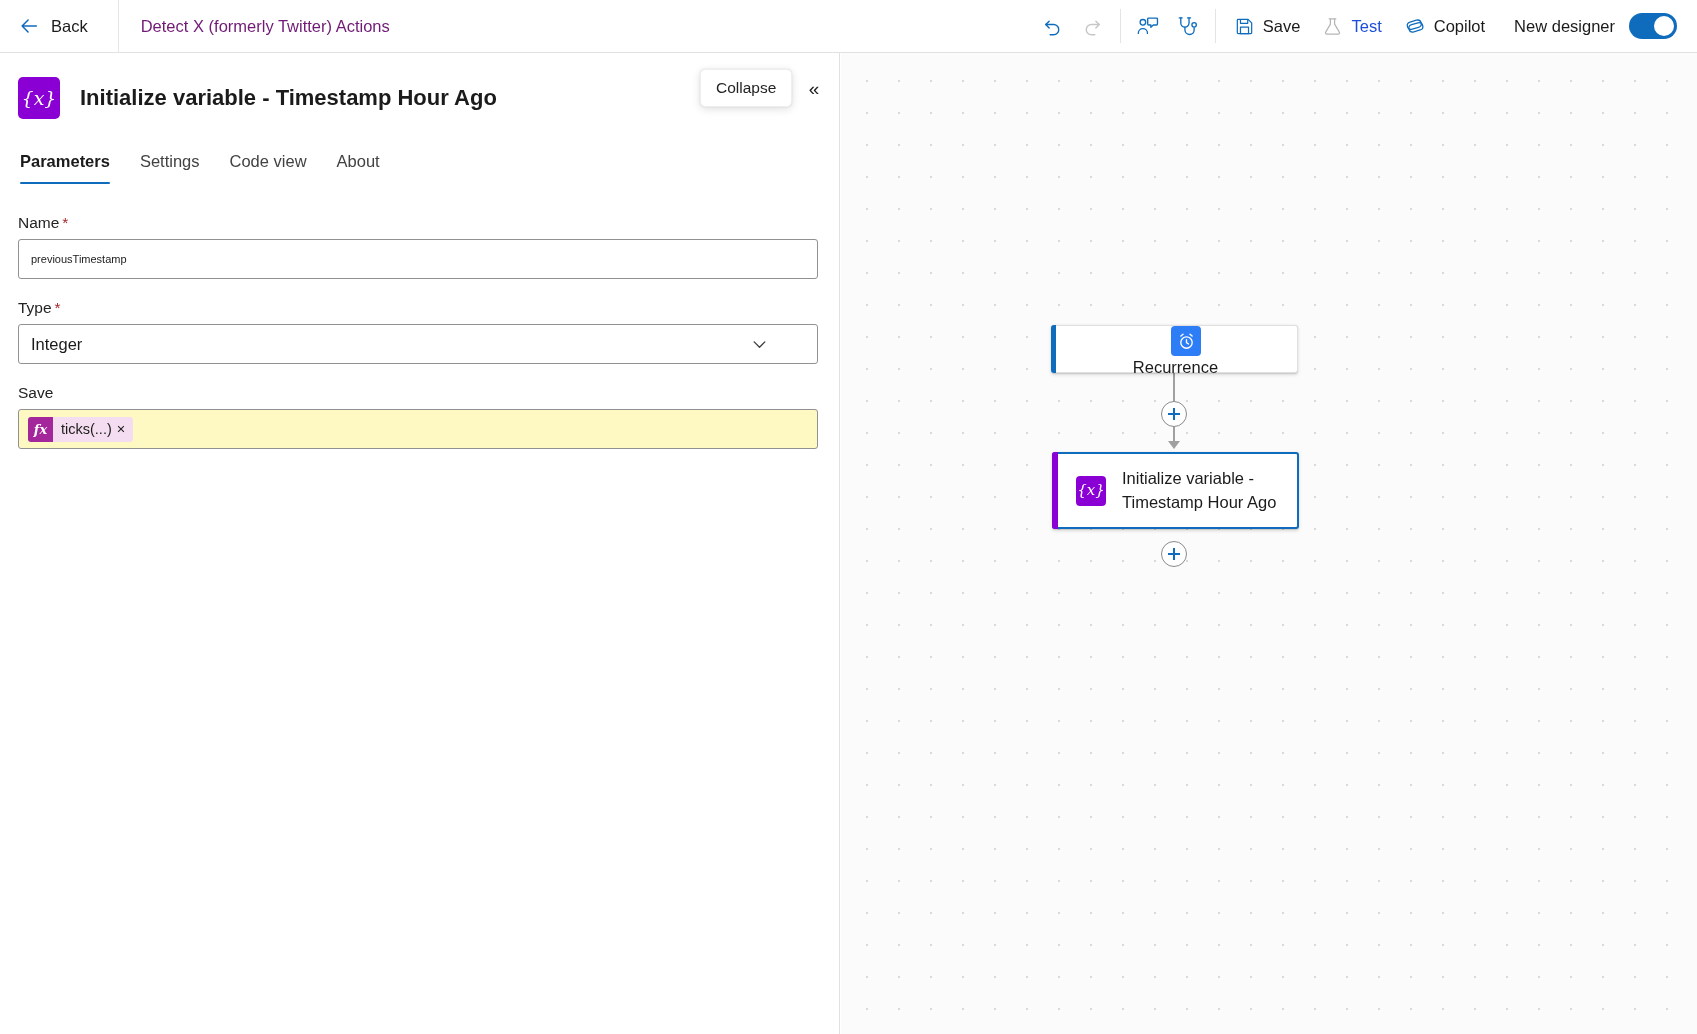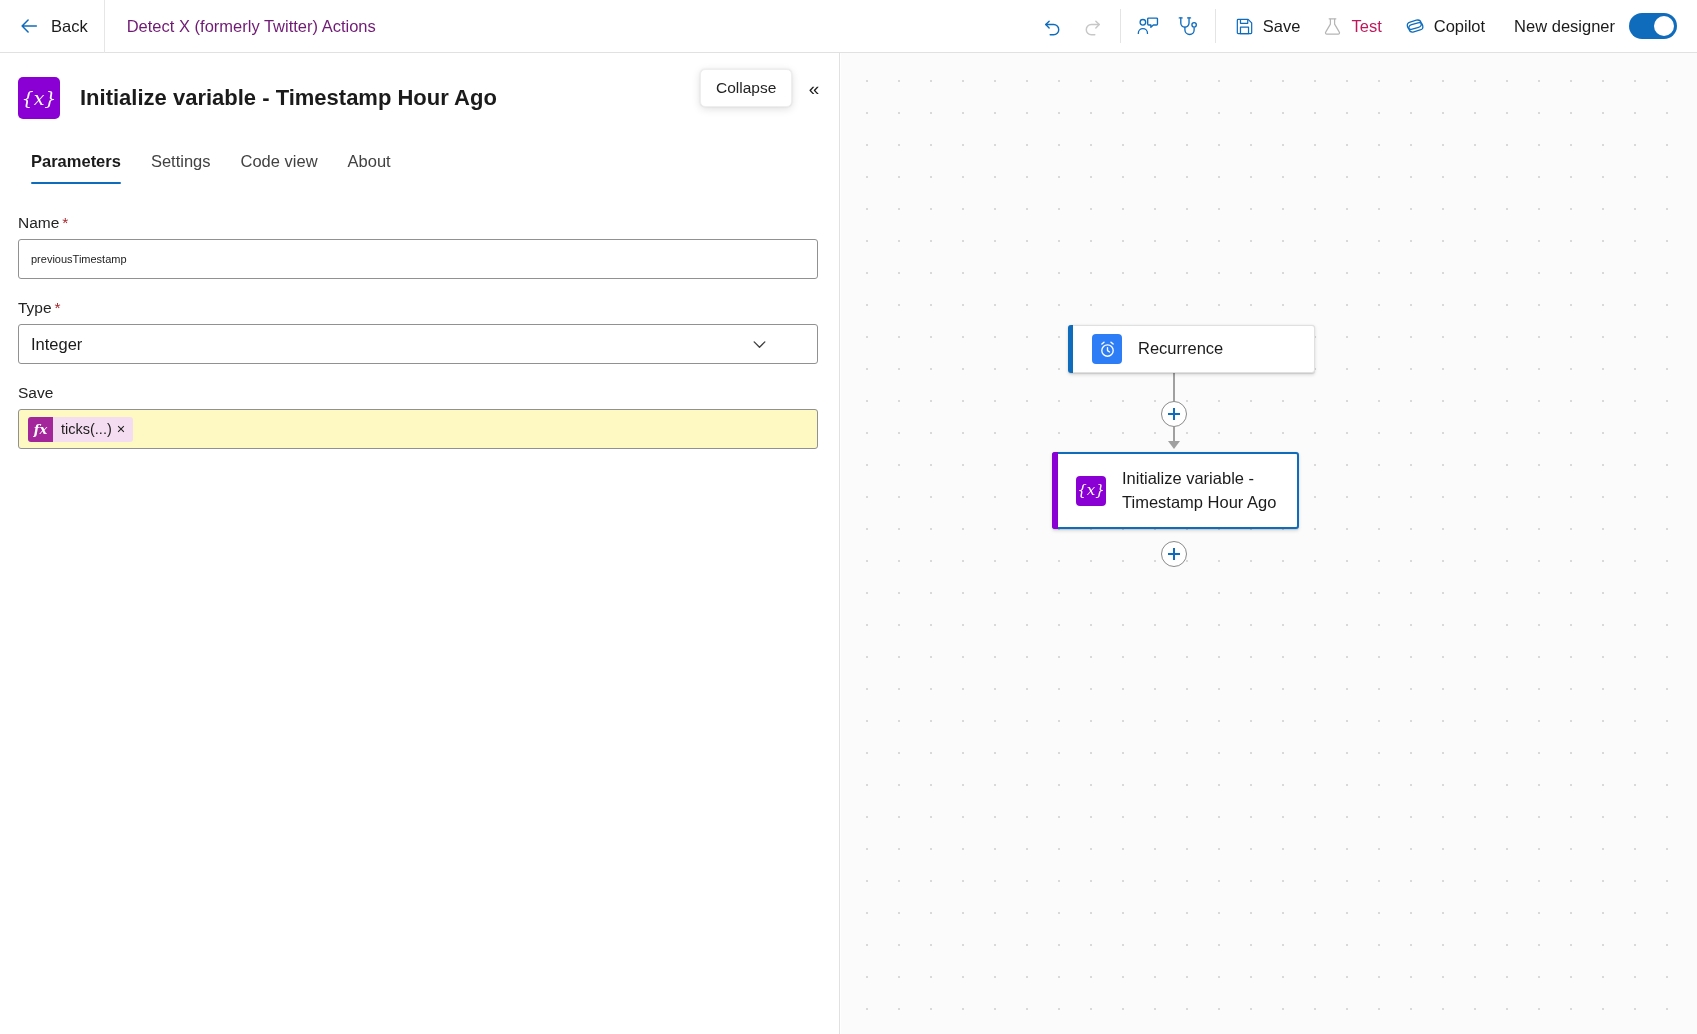--- a/index.html
+++ b/index.html
@@ -17,21 +17,21 @@
   
   .topbar {
     position: absolute; top: 0; left: 0;
     width: 1697px; height: 53px;
     background: #ffffff;
     border-bottom: 1px solid #e1e1e1;
     display: flex; align-items: center;
   }
   .back-btn {
     display: flex; align-items: center; gap: 11px;
-    height: 53px; padding: 0 16px 0 18px;
+    height: 53px; padding: 0 30px 0 18px;
     cursor: pointer;
     border-right: 1px solid #e6e6e6;
   }
   .back-btn .lbl { font-size: 16.5px; color: #1b1b1b; }
   .flow-title {
     font-size: 16.5px; color: #701a75;
     padding-left: 22px; white-space: nowrap;
   }
   .topbar-spacer { flex: 1 1 auto; }
 
@@ -43,21 +43,21 @@
     display: flex; align-items: center; justify-content: center;
     cursor: pointer; border-radius: 3px;
   }
   .tb-btn {
     display: flex; align-items: center; gap: 8px;
     height: 40px; padding: 0 11px;
     cursor: pointer; border-radius: 3px;
     font-size: 16.5px; color: #1b1b1b;
     white-space: nowrap;
   }
-  .tb-btn.disabled { color: #be185d; cursor: default; }
+  .tb-btn.disabled { color: #1d4ed8; cursor: default; }
 
   .newdesigner-wrap {
     display: flex; align-items: center; gap: 14px;
     padding: 0 20px 0 18px; height: 53px;
   }
   .newdesigner-wrap .lbl { font-size: 16.5px; color: #1b1b1b; white-space: nowrap; }
   .toggle {
     width: 48px; height: 26px; border-radius: 13px;
     background: #0f6cbd; position: relative; cursor: pointer;
   }
@@ -118,21 +118,21 @@
     margin-top: 33px; padding-left: 18px;
     gap: 0px;
   }
   .tab {
     position: relative;
     padding: 0 15px 13px 15px;
     font-size: 16.5px; color: #424242;
     cursor: pointer; white-space: nowrap;
   }
   .tab:first-child { padding-left: 2px; }
-  .tab.active { color: #1b1b1b; font-weight: 600; margin-left: 11px; }
+  .tab.active { color: #1b1b1b; font-weight: 600; }
   .tab.active::after {
     content: ""; position: absolute;
     left: 2px; right: 15px; bottom: 0;
     height: 2.5px; background: #0f6cbd; border-radius: 2px;
   }
   .tab:first-child.active::after { left: 2px; right: 15px; }
 
   .form { padding: 30px 18px 0 18px; }
   .field { margin-bottom: 20px; }
   .field-label {
@@ -228,21 +228,21 @@
     display: flex; align-items: center; justify-content: center;
     flex: 0 0 auto; margin-left: 23px;
   }
   .node-label {
     margin-left: 16px; margin-right: 14px;
     font-size: 16.5px; color: #1b1b1b;
     line-height: 1.42;
   }
 
   #node-recurrence {
-    left: 227px; top: 272px; width: 247px; height: 48px;
+    left: 210px; top: 272px; width: 247px; height: 48px; flex-direction: column;
   }
   #node-initvar {
     left: 211px; top: 399px; width: 247px; height: 77px;
     border: 2px solid #0f6cbd;
     box-shadow: 0 1.6px 3.6px rgba(0,0,0,0.13), 0 0.3px 0.9px rgba(0,0,0,0.10);
   }
   #node-initvar .node-bar { left: -2px; top: -2px; bottom: -2px; width: 6px; }
   #node-initvar .node-icon { margin-left: 22px; }
 
   .edge {

